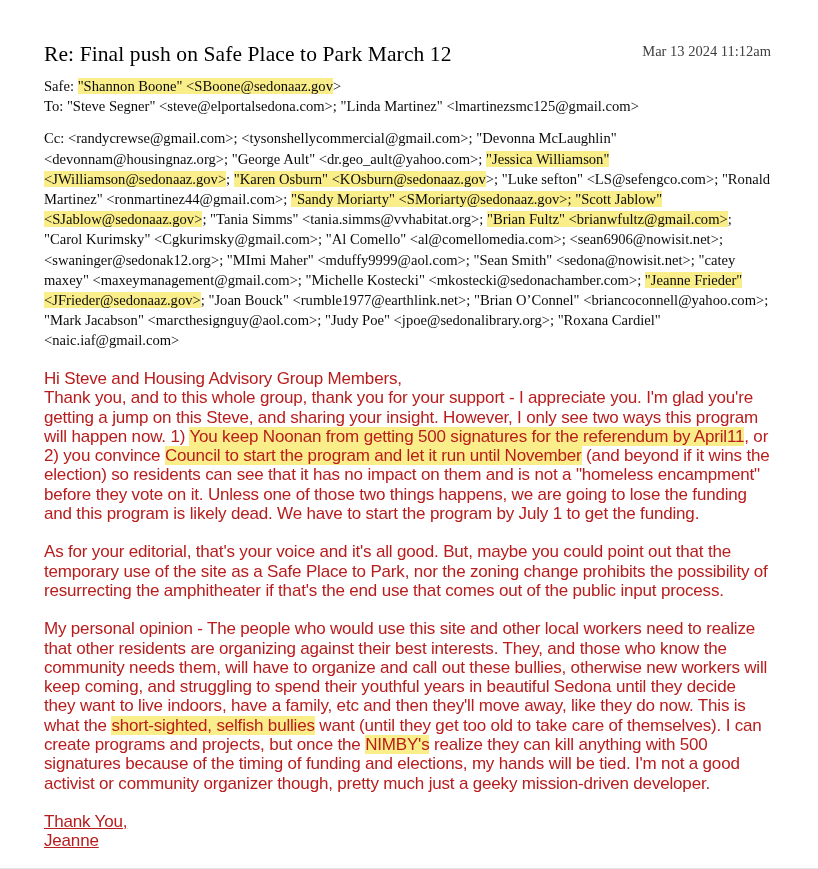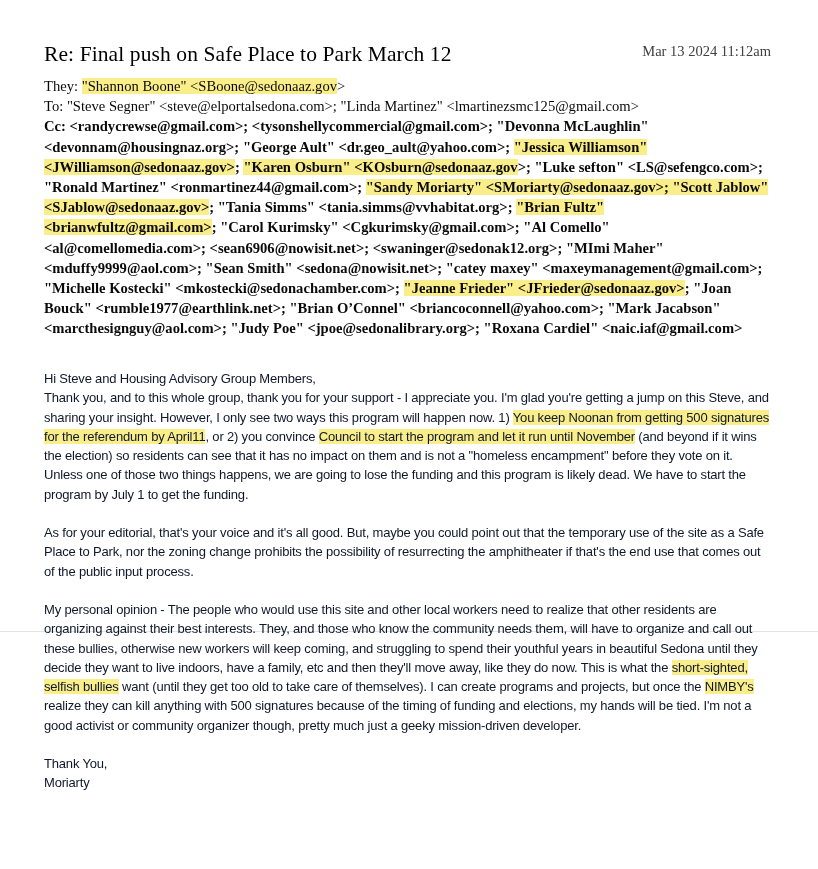--- a/index.html
+++ b/index.html
@@ -14,21 +14,21 @@
     overflow: hidden;
     font-family: "Liberation Serif", serif;
     color: #000000;
     -webkit-font-smoothing: antialiased;
   }
 
   .page {
     position: absolute;
     left: 0; top: 0;
     width: 818px;
-    height: 632px;
+    height: 869px;
     box-sizing: border-box;
     background: #fff;
     border-bottom: 1px solid #e3e3e3;
   }
 
   
   .hdr {
     position: absolute;
     left: 44px;
     top: 41px;
@@ -66,44 +66,44 @@
     font-size: 14.6px;
     line-height: 20.2px;
     color: #0a0a0a;
     text-align: left;
     word-spacing: 0px;
   }
   .addr-line {
     white-space: normal;
   }
   .addr-cc {
-    margin-top: 0px;
-    font-weight: bold;
+    margin-top: 12px;
   }
 
   
   .body-block {
     position: absolute;
     left: 44px;
     top: 369px;
     width: 726px;
     font-family: "Liberation Sans", sans-serif;
-    font-size: 13px;
+    font-size: 17px;
     line-height: 19.3px;
-    color: #0f172a;
+    color: #b91c1c;
     letter-spacing: -0.18px;
   }
   .body-block p {
     margin: 0 0 19px 0;
   }
   .body-block p.tight {
     margin-bottom: 0;
   }
   .sig {
     margin-top: 19px;
+    text-decoration: underline;
   }
   .sig div { line-height: 19.3px; }
 
   b, .bold { font-weight: normal; }
 
   mark.hl {
     background-color: #faee8a;
     color: inherit;
     padding: 0;
     box-decoration-break: clone;
@@ -117,21 +117,21 @@
 
   <div class="hdr">
 
     <div class="hdr-top">
       <h1 class="subject">Re: Final push on Safe Place to Park March 12</h1>
       <div class="datestamp">Mar 13 2024 11:12am</div>
     </div>
 
     <div class="addr-block">
       <div class="addr-line">
-        <span>They:</span>
+        <span>Safe:</span>
         <mark class="hl">"Shannon Boone" &lt;SBoone@sedonaaz.gov</mark><span>&gt;</span>
       </div>
 
       <div class="addr-line">
         <span>To:</span>
         <span>"Steve Segner" &lt;steve@elportalsedona.com&gt;; "Linda Martinez" &lt;lmartinezsmc125@gmail.com&gt;</span>
       </div>
 
       <div class="addr-line addr-cc">
         <span>Cc:</span>
@@ -142,17 +142,17 @@
 
   <div class="body-block">
     <p class="tight">Hi Steve and Housing Advisory Group Members,</p>
     <div>
         <p>Thank you, and to this whole group, thank you for your support - I appreciate you. I'm glad you're getting a jump on this Steve, and sharing your insight. However, I only see two ways this program will happen now. 1) <mark class="hl">You keep Noonan from getting 500 signatures for the referendum by April11</mark>, or 2) you convince <mark class="hl">Council to start the program and let it run until November</mark> (and beyond if it wins the election) so residents can see that it has no impact on them and is not a "homeless encampment" before they vote on it. Unless one of those two things happens, we are going to lose the funding and this program is likely dead. We have to start the program by July 1 to get the funding.</p>
         <p>As for your editorial, that's your voice and it's all good. But, maybe you could point out that the temporary use of the site as a Safe Place to Park, <b>nor</b> the zoning change prohibits the possibility of resurrecting the amphitheater if that's the end use that comes out of the public input process.</p>
         <p>My personal opinion - The people who would use this site and other local workers need to realize that other residents are organizing against their best interests. <b>They, and</b> those who know the community needs them, will have to organize and call out these bullies, otherwise new workers will keep coming, and struggling to spend their youthful years in beautiful Sedona until they decide they want to live indoors, have a family, etc and then they'll move away, like they do now. This is what the <mark class="hl">short-sighted, selfish bullies</mark> want (until they get too old to take care of themselves). I can create programs and projects, but once the <mark class="hl">NIMBY's</mark> realize they can kill anything with 500 signatures because of the timing of funding and elections, my hands will be tied. I'm not a good activist or community organizer though, pretty much just a geeky mission-driven developer.</p>
       </div>
     <div class="sig">
       <div>Thank You,</div>
-      <div>Moriarty</div>
+      <div>Jeanne</div>
     </div>
   </div>
 
 </div>
 
 </body></html>

